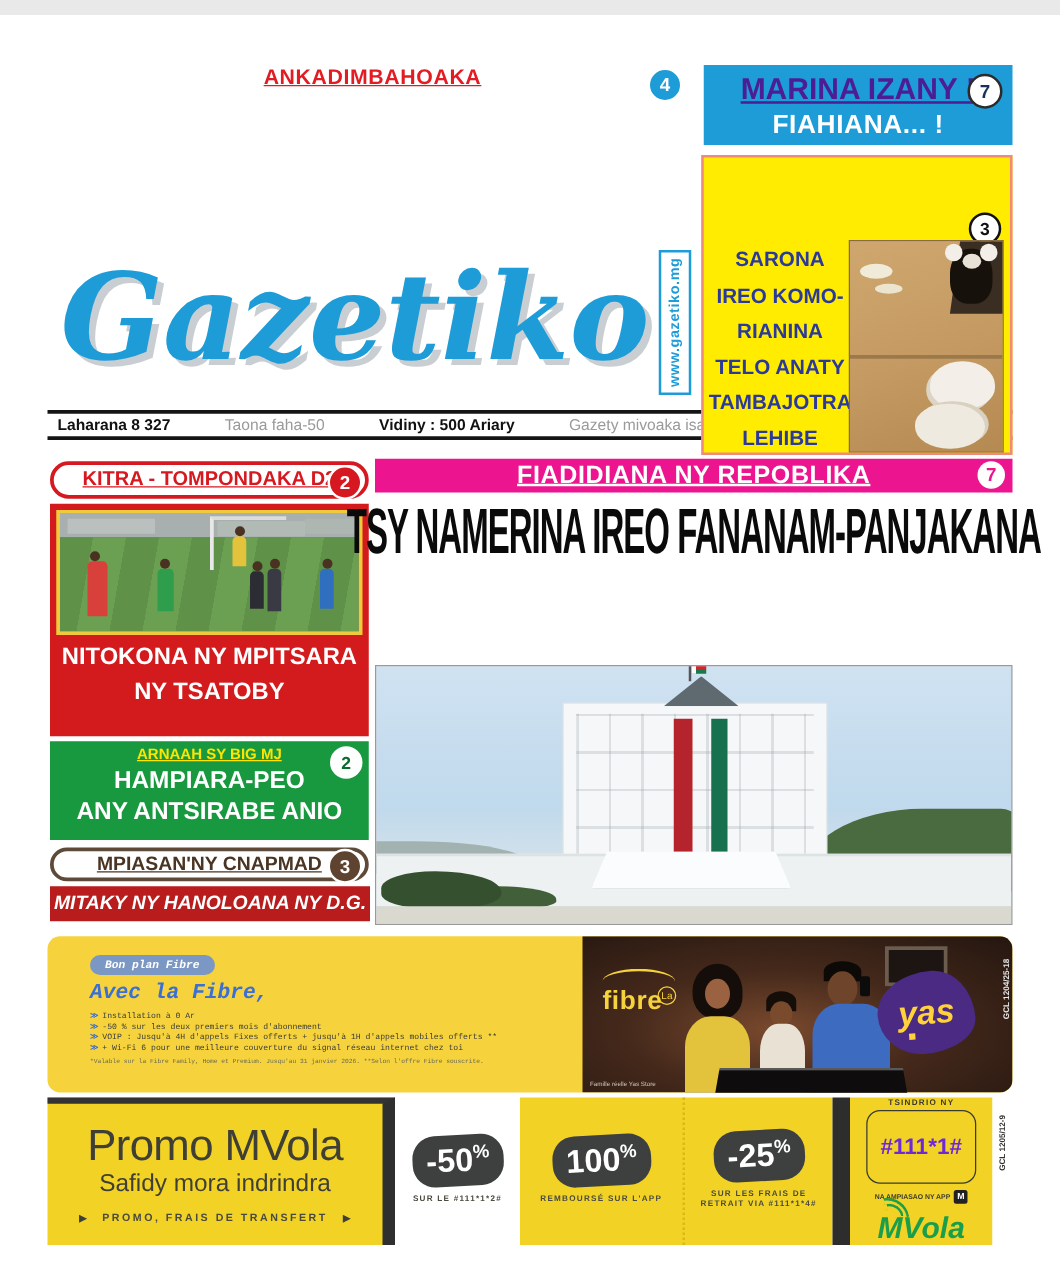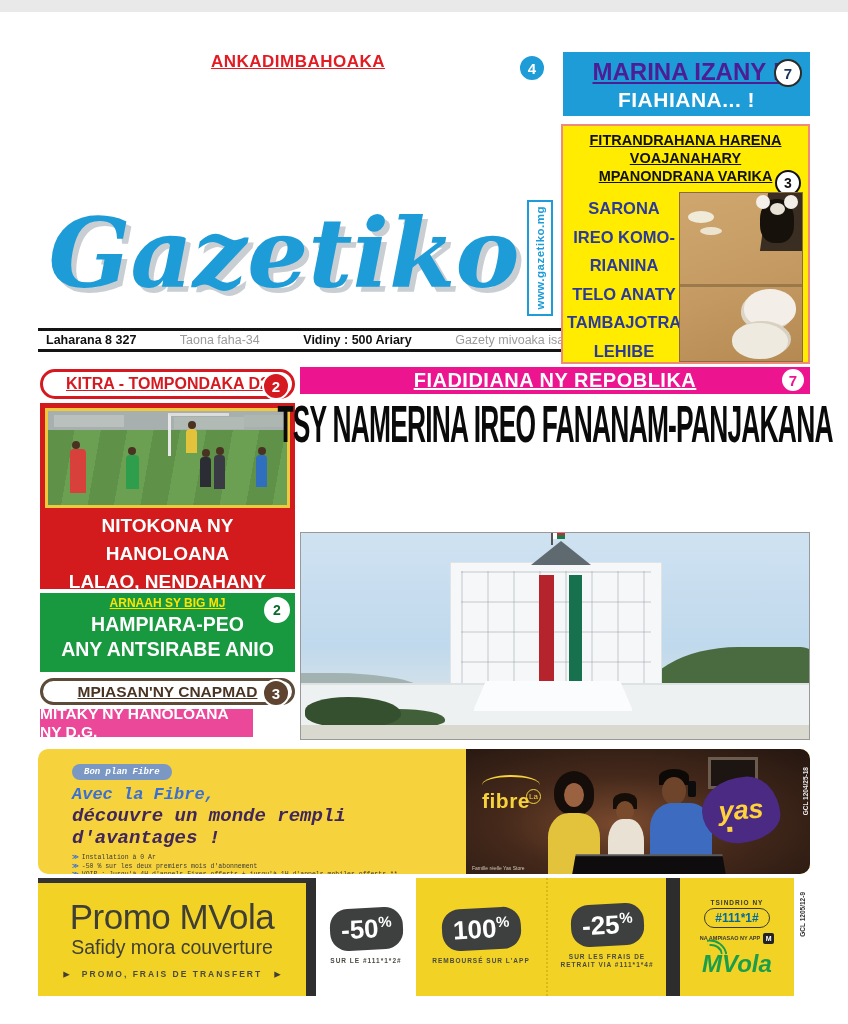--- a/index.html
+++ b/index.html
@@ -108,22 +108,22 @@
   .arnaah-kicker { color:#ffe400; font-weight:bold; font-size:12px; text-decoration:underline; }
   .arnaah-badge { background:#fff; color:#0b6b2d; border:2px solid #fff; right:5px; top:4px;
     width:22px; height:22px; font-size:14px; }
   .arnaah-title { color:#fff; font-weight:900; font-size:19.5px; line-height:25px; margin-top:2px; }
 
   .cnapmad-kicker { position:absolute; left:40px; top:666px; width:255px; height:27px;
     background:#fff; border:3px solid #5d4a38; border-radius:14px; box-sizing:border-box;
     display:flex; align-items:center; justify-content:center; }
   .cnapmad-kicker .txt { color:#4a3423; font-weight:bold; font-size:15.5px; text-decoration:underline; }
   .cnapmad-badge { background:#5d4330; color:#fff; border:2px solid #fff; right:2px; top:-2px; }
-  .cnapmad-box { position:absolute; left:40px; top:697px; width:213px; height:28px;
-    background:#ec4899; display:flex; align-items:center; justify-content:center; }
+  .cnapmad-box { position:absolute; left:40px; top:697px; width:256px; height:28px;
+    background:#b91c1c; display:flex; align-items:center; justify-content:center;font-style:italic; }
   .cnapmad-box .txt { color:#fff; font-weight:bold; font-size:15.5px; }
 
   
   .main-kicker { position:absolute; left:300px; top:355px; width:510px; height:27px;
     background:#ed1490; display:flex; align-items:center; justify-content:center; }
   .main-kicker .txt { color:#fff; font-weight:bold; font-size:20px; text-decoration:underline; letter-spacing:.5px; }
   .main-badge { background:#fff; color:#ed1490; right:6px; top:2px; width:22px; height:22px; }
   .main-headline { position:absolute; left:300px; top:384px; width:510px; }
   .hl-line { height:57px; display:flex; align-items:center; justify-content:center; }
   .hl-line span { white-space:nowrap; font-weight:900; font-size:33px; letter-spacing:-1px;
@@ -231,22 +231,22 @@
   .sticker { background:#3e3f3f; color:#fff; font-weight:900; font-size:26px;
     padding:5px 9px 6px 9px; border-radius:16px; transform:rotate(-3deg);
     box-shadow:0 0 0 2px #3e3f3f; line-height:1; }
   .sticker .pct { font-size:15px; vertical-align:10px; }
   .coupon .lbl { margin-top:9px; font-size:6.5px; font-weight:bold; color:#4a4a40;
     letter-spacing:1px; text-align:center; line-height:8px; }
   .mv-stripe { width:14px; background:#2d2d2d; }
   .mv-e { width:114px; background:#f2d325; display:flex; flex-direction:column;
     align-items:center; justify-content:center; }
   .ussd-title { font-size:6.5px; font-weight:bold; color:#3a3a30; letter-spacing:1px; }
-  .ussd-pill { border:1.5px solid #3a3a30; border-radius:11px; padding:2px 10px;
-    font-weight:900; font-size:12px; color:#0369a1; margin-top:2px; }
+  .ussd-pill { border:1.5px solid #3a3a30; border-radius:11px; padding:18px 10px;
+    font-weight:900; font-size:18px; color:#6d28d9; margin-top:2px; }
   .app-row { display:flex; align-items:center; gap:3px; margin-top:5px; }
   .app-row .note { font-size:5.5px; font-weight:bold; color:#3a3a30; }
   .app-icon { width:11px; height:11px; background:#222; color:#fff; border-radius:2px;
     font-size:7px; font-weight:bold; display:flex; align-items:center; justify-content:center; }
   .mvola-logo { position:relative; margin-top:8px; color:#1a9e4b; font-weight:900;
     font-style:italic; font-size:24px; line-height:1; }
   .mvola-logo .arc1, .mvola-logo .arc2 { position:absolute; border:solid #1a9e4b;
     border-width:2px 2px 0 0; border-radius:0 100% 0 0; transform:rotate(-10deg); }
   .arc1 { width:10px; height:10px; left:8px; top:-9px; }
   .arc2 { width:16px; height:16px; left:6px; top:-14px; }
@@ -266,38 +266,33 @@
 
   <div class="masthead">
     <span class="masthead-title">Gazetiko</span>
   </div>
   <div class="website-box">
     <span>www.gazetiko.mg</span>
   </div>
 
   <div class="infobar">
     <span class="b">Laharana 8 327</span>
-    <span class="g">Taona faha-34</span>
+    <span class="g">Taona faha-50</span>
     <span class="b">Vidiny : 500 Ariary</span>
     <span class="g">Gazety mivoaka isan'andro</span>
     <span class="d">Sabotsy 22 novambra 2025</span>
   </div>
 
   <div class="marina-box">
     <div class="marina-kicker">MARINA IZANY !</div>
     <div class="marina-title">FIAHIANA... !</div>
     <div class="badge marina-badge">7</div>
   </div>
 
   <div class="varika-box">
-    <div class="varika-title">
-      <div>FITRANDRAHANA HARENA</div>
-      <div>VOAJANAHARY</div>
-      <div>MPANONDRANA VARIKA</div>
-    </div>
     <div class="badge varika-badge">3</div>
     <div class="varika-lines">
       <div>SARONA</div>
       <div>IREO KOMO-</div>
       <div>RIANINA</div>
       <div>TELO ANATY</div>
       <div>TAMBAJOTRA</div>
       <div>LEHIBE</div>
     </div>
     <div class="varika-photo">
@@ -321,22 +316,21 @@
       <div class="bldg"></div>
       <div class="goal"></div>
       <div class="person p-red"></div>
       <div class="person p-green"></div>
       <div class="person p-yellow"></div>
       <div class="person p-dark1"></div>
       <div class="person p-dark2"></div>
       <div class="person p-blue"></div>
     </div>
     <div class="kitra-title">
-      <div>NITOKONA NY HANOLOANA</div>
-      <div>LALAO, NENDAHANY</div>
+      <div>NITOKONA NY MPITSARA</div>
       <div>NY TSATOBY</div>
     </div>
   </div>
 
   <div class="arnaah-box">
     <div class="arnaah-kicker">ARNAAH SY BIG MJ</div>
     <div class="badge arnaah-badge">2</div>
     <div class="arnaah-title">
       <div>HAMPIARA-PEO</div>
       <div>ANY ANTSIRABE ANIO</div>
@@ -374,21 +368,20 @@
     <div class="wing"></div>
     <div class="awning"></div>
     <div class="trees"></div>
     <div class="ground"></div>
   </div>
 
   <div class="fibre-ad">
     <div class="fibre-left">
       <span class="fibre-badge">Bon plan Fibre</span>
       <div class="fibre-t1">Avec la Fibre,</div>
-      <div class="fibre-t2">découvre un monde rempli d'avantages !</div>
       <ul class="fibre-bullets">
         <li><span class="bl">≫</span><span>Installation à 0 Ar</span></li>
         <li><span class="bl">≫</span><span>-50 % sur les deux premiers mois d'abonnement</span></li>
         <li><span class="bl">≫</span><span>VOIP : Jusqu'à 4H d'appels Fixes offerts + jusqu'à 1H d'appels mobiles offerts **</span></li>
         <li><span class="bl">≫</span><span>+ Wi-Fi 6 pour une meilleure couverture du signal réseau internet chez toi</span></li>
       </ul>
       <div class="fibre-fine">
         <div>*Valable sur la Fibre Family, Home et Premium. Jusqu'au 31 janvier 2026. **Selon l'offre Fibre souscrite.</div>
 
       </div>
@@ -416,21 +409,21 @@
         <span class="dot"></span>
       </div>
       <div class="fibre-caption">Famille réelle Yas Store</div>
       <div class="fibre-ref">GCL 1204/25-18</div>
     </div>
   </div>
 
   <div class="mvola-ad">
     <div class="mv-a">
       <div class="mv-title">Promo MVola</div>
-      <div class="mv-sub">Safidy mora couverture</div>
+      <div class="mv-sub">Safidy mora indrindra</div>
       <div class="mv-tagrow">
         <span class="mv-chev">▸</span>
         <span class="mv-tag">PROMO, FRAIS DE TRANSFERT</span>
         <span class="mv-chev">▸</span>
       </div>
     </div>
     <div class="mv-b">
       <div class="coupon">
         <span class="sticker"><span>-50</span><span class="pct">%</span></span>
         <span class="lbl">SUR LE #111*1*2#</span>

